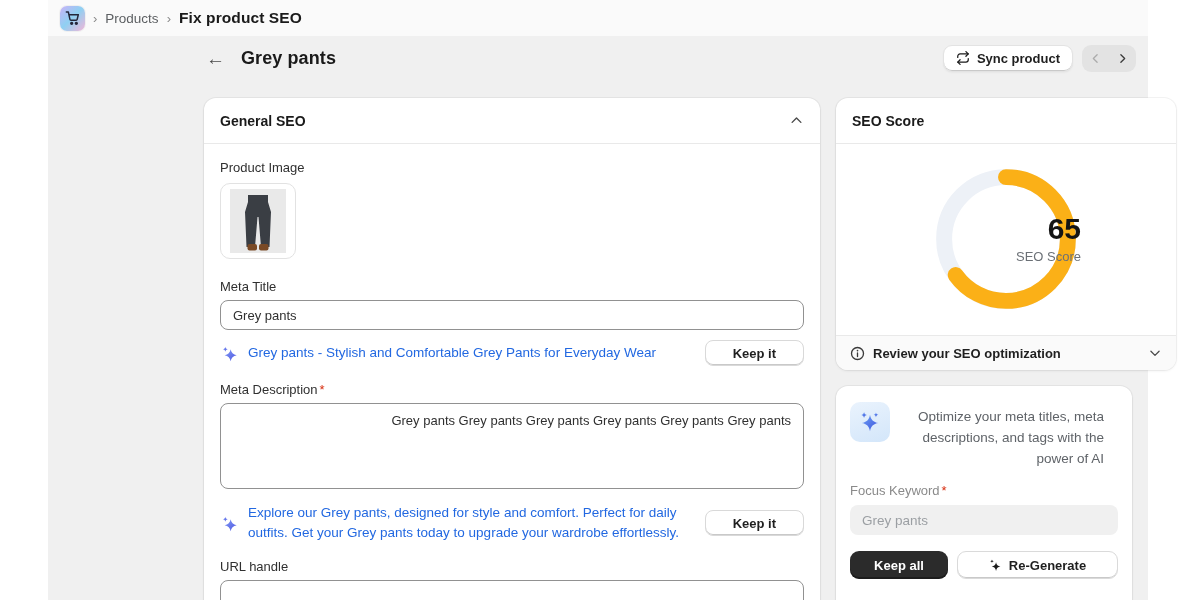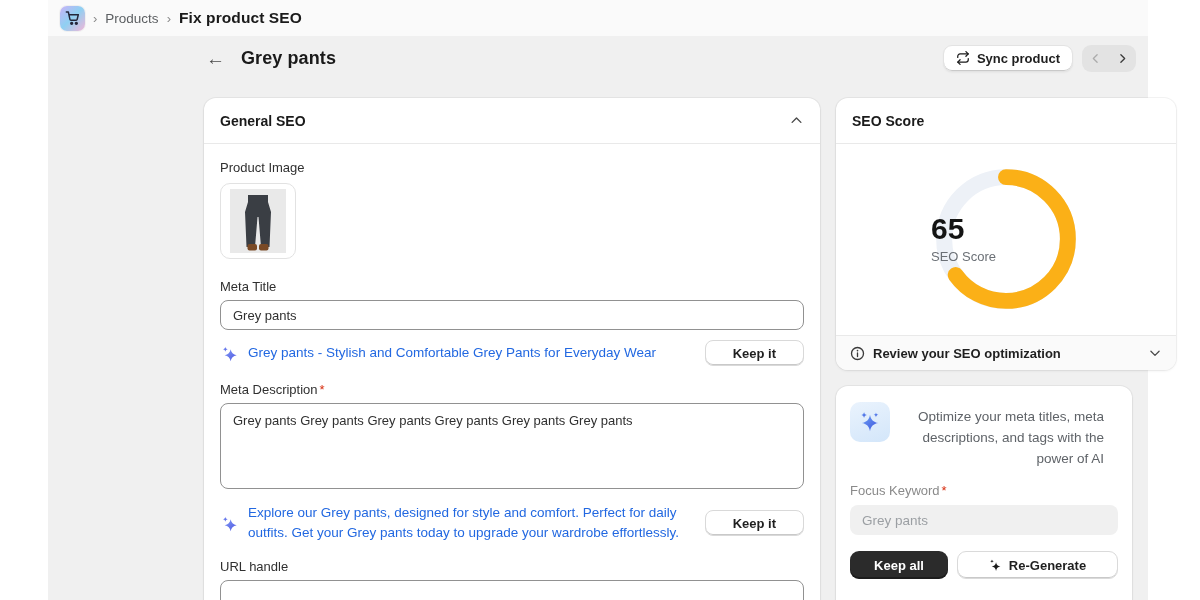--- a/index.html
+++ b/index.html
@@ -39,31 +39,31 @@
   #main-card { left:204px; top:98px; width:616px; height:540px; }
   .card-body { padding:0 16px 16px; }
   .field-label { font-size:13px; color:#303030; margin-top:16px; }
   .req { color:#d72c0d; margin-left:2px; }
   .thumb-box { width:76px; height:76px; margin-top:8px; border:1px solid #e2e2e2; border-radius:10px;
     background:#fff; display:flex; align-items:center; justify-content:center; overflow:hidden; }
   .text-input { width:100%; height:30px; margin-top:6px; border:1px solid #919191; border-radius:8px;
     padding:0 12px; font-size:13px; color:#303030; font-family:"Liberation Sans",sans-serif; background:#fff; }
   .text-area { width:100%; height:86px; margin-top:6px; border:1px solid #919191; border-radius:8px;
     padding:8px 12px; font-size:13px; color:#303030; line-height:1.45; resize:none;
-    font-family:"Liberation Sans",sans-serif; background:#fff; }
+    font-family:"Liberation Sans",sans-serif; background:#fff;text-align:right; }
   .suggest-row { display:flex; align-items:center; margin-top:10px; }
   .suggest-icon { flex:0 0 auto; margin:2px 10px 0 2px; }
   .suggest-text { font-size:13.5px; color:#2268e1; line-height:20px; max-width:492px; }
   .keep-btn { margin-left:auto; background:#fff; border:1px solid #d9d9d9;
     box-shadow:0 -1px 0 0 #c9c9c9 inset; border-radius:8px; height:26px; padding:0 27px;
     font-size:13px; font-weight:bold; color:#1f1f1f; cursor:pointer; font-family:"Liberation Sans",sans-serif; flex:0 0 auto; }
   
   #score-card { left:836px; top:98px; width:340px; height:272px; }
   .gauge-wrap { position:relative; width:150px; height:150px; margin:20px auto 0; }
-  .gauge-center { position:absolute; inset:0; display:flex; flex-direction:column; align-items:flex-start; justify-content:center; }
+  .gauge-center { position:absolute; inset:0; display:flex; flex-direction:column; align-items:flex-end; justify-content:center; }
   .gauge-num { font-size:30px; font-weight:bold; color:#141414; line-height:1; }
   .gauge-label { font-size:13px; color:#6b7076; margin-top:5px; }
   .score-foot { position:absolute; left:0; right:0; bottom:0; height:35px; background:#fafafa;
     border-top:1px solid #e9e9e9; border-radius:0 0 12px 12px; display:flex; align-items:center;
     gap:8px; padding:0 14px; cursor:pointer; }
   .score-foot-label { font-size:13px; font-weight:bold; color:#1f1f1f; }
   
   #ai-card { left:836px; top:386px; width:296px; height:230px; padding:16px 14px; }
   .ai-head { display:flex; gap:14px; }
   .ai-icon-tile { width:40px; height:40px; border-radius:10px; flex:0 0 auto;

